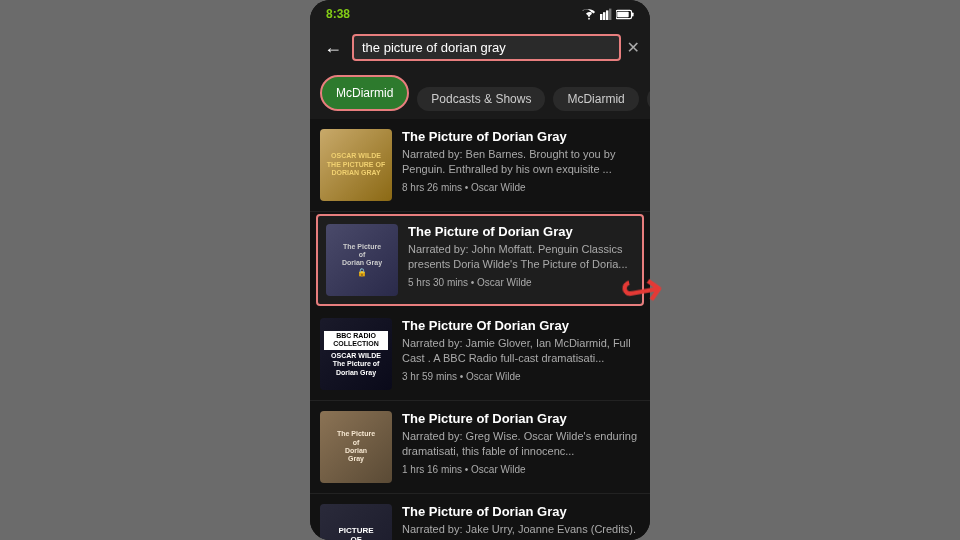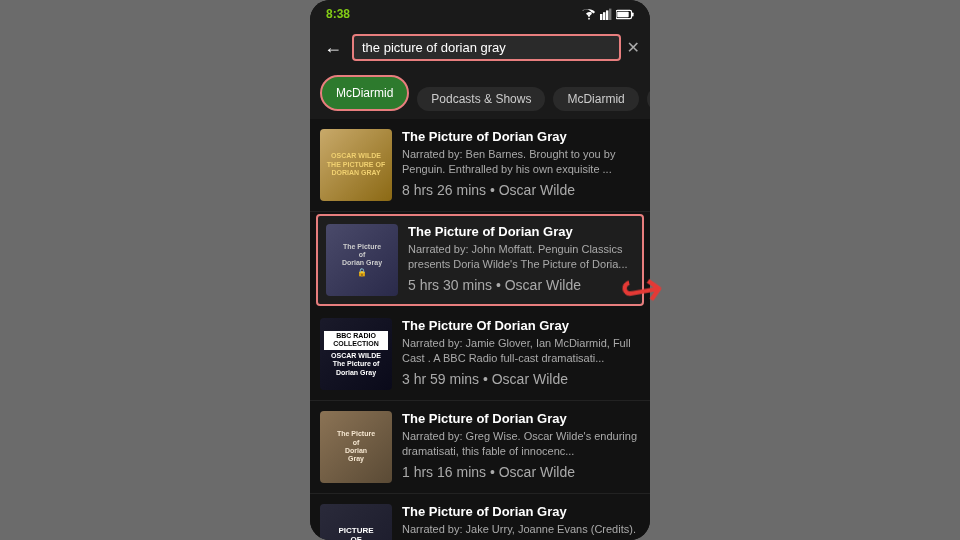--- a/index.html
+++ b/index.html
@@ -175,21 +175,21 @@
       font-size: 11px;
       line-height: 1.4;
       margin-bottom: 4px;
       overflow: hidden;
       display: -webkit-box;
       -webkit-line-clamp: 2;
       -webkit-box-orient: vertical;
     }
     .book-meta {
       color: #aaa;
-      font-size: 14px;
+      font-size: 10px;
     }
     
     .cover-label {
       font-size: 7px;
       font-weight: bold;
       color: #fff;
       text-align: center;
       line-height: 1.2;
       padding: 4px;
     }

